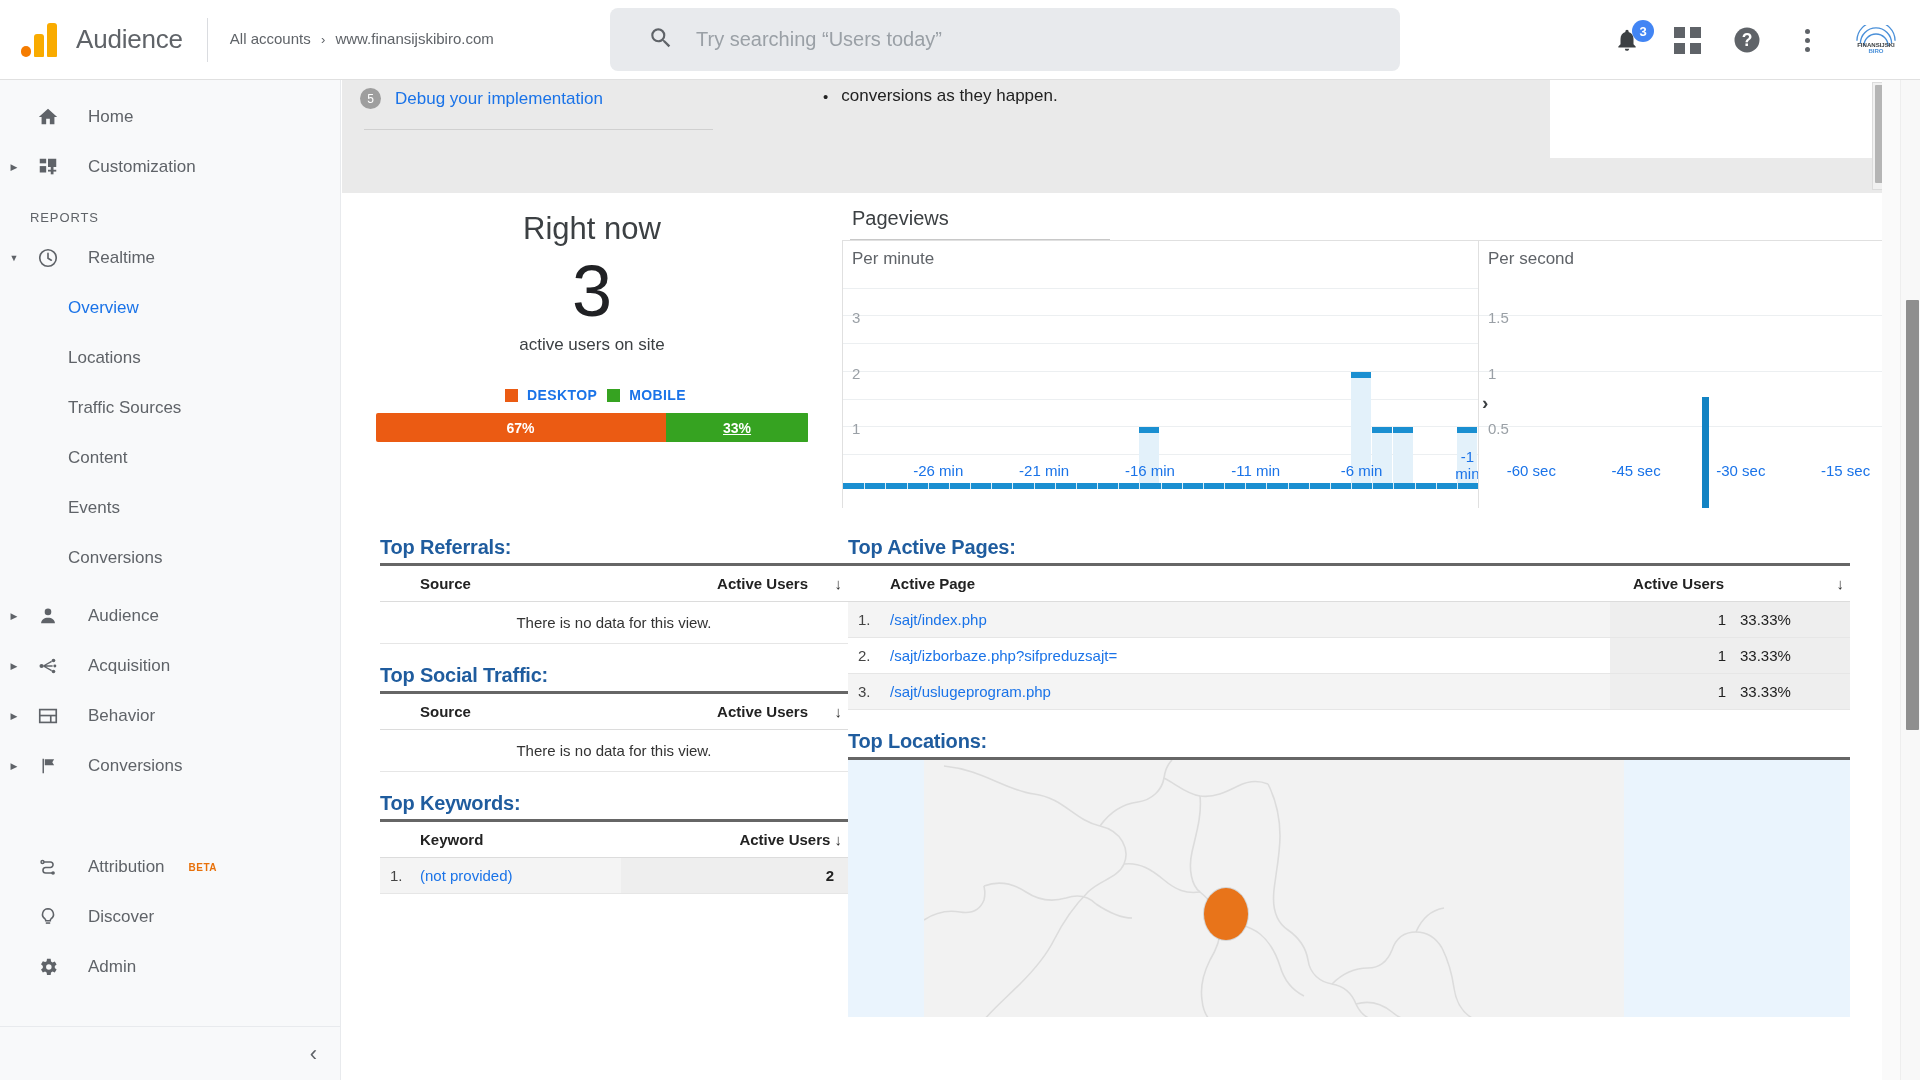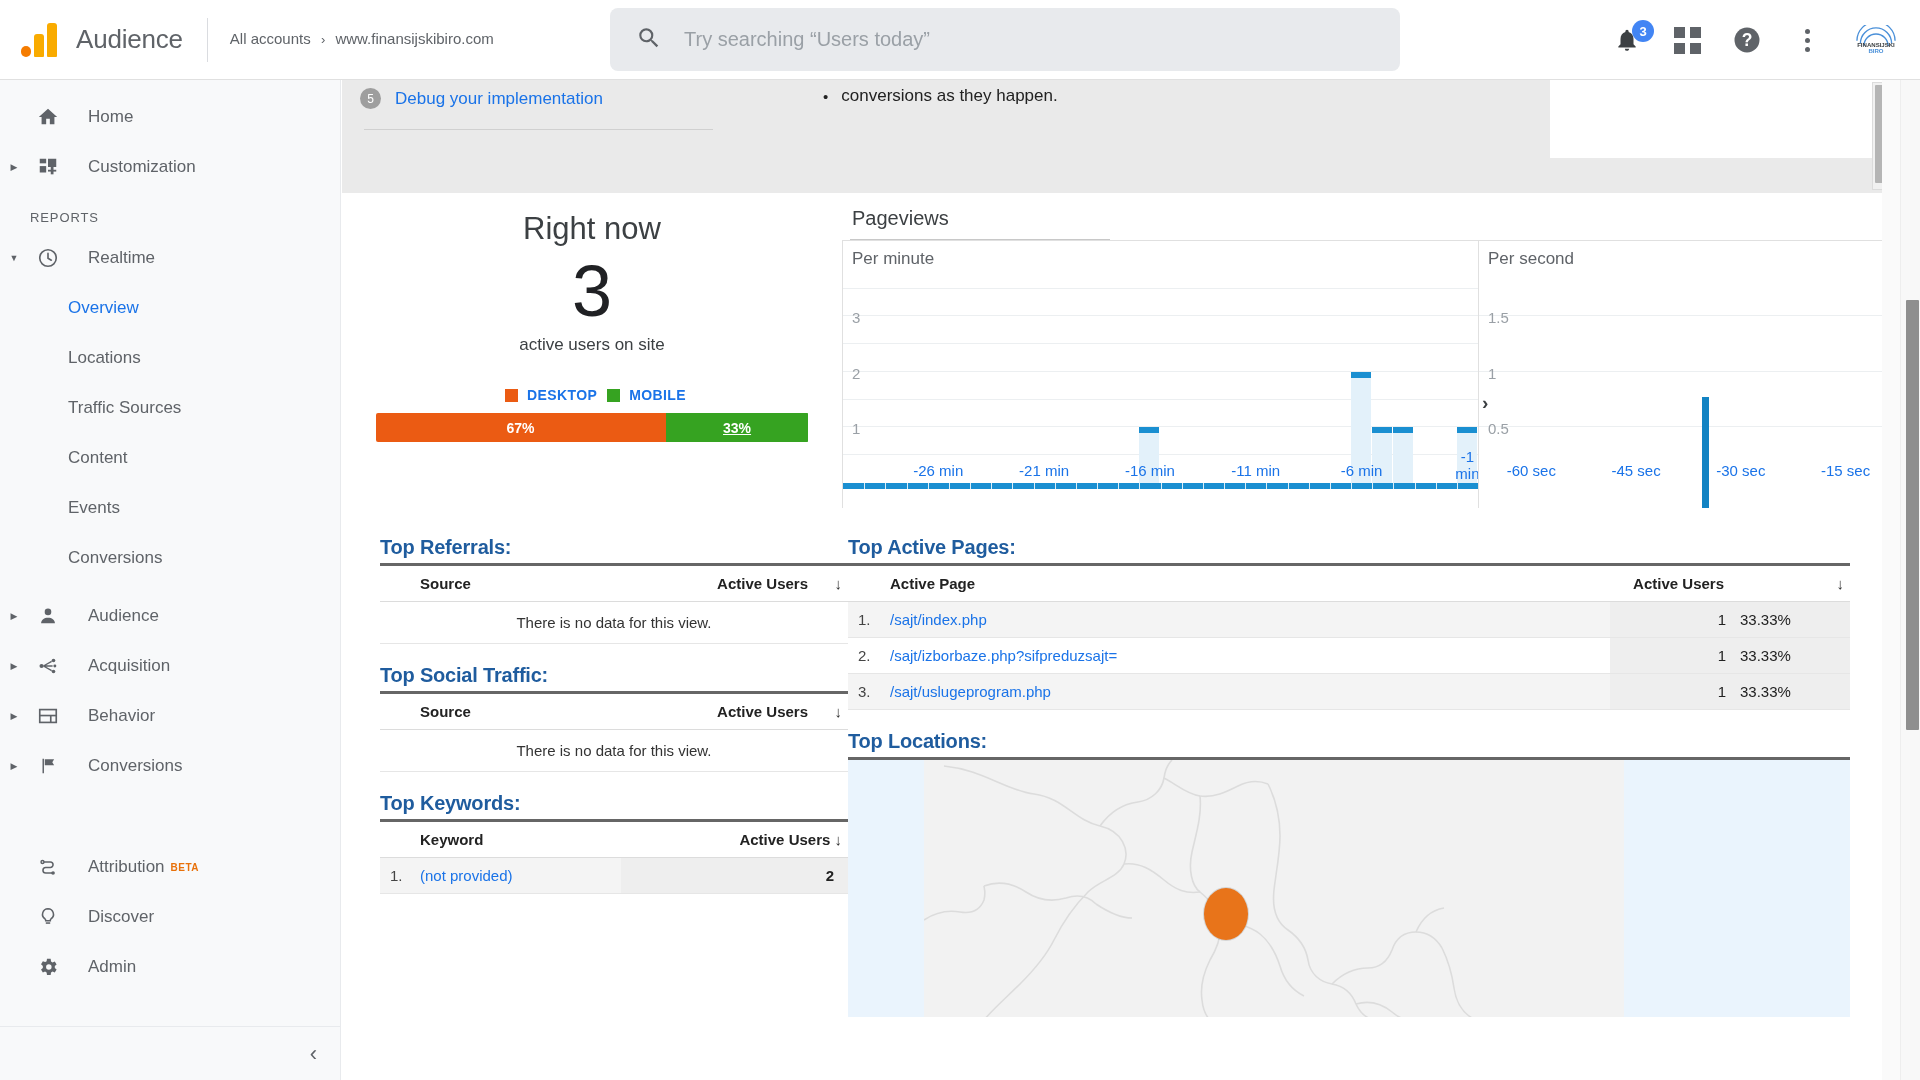--- a/index.html
+++ b/index.html
@@ -29,21 +29,21 @@
   .header-sep { width: 1px; height: 44px; background: #dadce0; margin: 0 22px 0 24px; }
   .acct-block { display: flex; flex-direction: row; justify-content: center; }
   .acct-crumb { font-size: 15px; color: #5f6368; line-height: 20px; }
   .acct-crumb .chev { margin: 0 6px; font-size: 13px; }
   .acct-title { font-size: 27px; color: #3c4043; line-height: 34px; display: flex; align-items: center; }
   .acct-title .caret { margin-left: 10px; border-left: 7px solid transparent; border-right: 7px solid transparent; border-top: 8px solid #5f6368; display: inline-block; }
   .searchwrap {
     position: absolute; left: 610px; top: 8px;
     width: 790px; height: 63px;
     background: #e8eaed; border-radius: 8px;
-    display: flex; align-items: center; padding-left: 26px;
+    display: flex; align-items: center; padding-left: 38px;
   }
   .searchwrap svg { flex: 0 0 auto; }
   .search-input {
     border: none; outline: none; background: transparent;
     font-family: "Liberation Sans", sans-serif;
     font-size: 20px; color: #5f6368; margin-left: 22px; width: 680px;
   }
   .search-input::placeholder { color: #9aa0a6; }
   .hdr-icons { position: absolute; right: 18px; top: 0; height: 80px; display: flex; align-items: center; gap: 26px; }
   .hdr-icon { position: relative; width: 34px; height: 34px; display:flex; align-items:center; justify-content:center; cursor: pointer; }
@@ -82,21 +82,21 @@
     position: absolute; left: 0; top: 4px; height: 42px; width: 310px;
     border-radius: 0 21px 21px 0; z-index: -1;
   }
   .nav-item.group-open { background: transparent; }
   .nav-item.group-open .pill { background: #e8eaed; }
   .nav-item.selected .pill { background: #e8f0fe; }
   .nav-item.selected .navlabel { color: #1a73e8; }
   .nav-sub { padding-left: 68px; }
   .nav-sub .navlabel { margin-left: 0; }
   .section-label { font-size: 13px; letter-spacing: 0.9px; color: #5f6368; padding: 18px 0 8px 30px; }
-  .nav-beta { color: #e8710a; font-size: 10px; font-weight: bold; vertical-align: super; margin-left: 6px; letter-spacing: 0.5px; }
+  .nav-beta { color: #e8710a; font-size: 10px; font-weight: bold; vertical-align: super; margin-left: 24px; letter-spacing: 0.5px; }
   .sidebar-bottom { position: absolute; bottom: 0; left: 0; width: 341px; border-top: 1px solid #e8eaed; height: 54px; display: flex; align-items: center; justify-content: flex-end; padding-right: 24px; }
   .collapse-chev { color: #5f6368; font-size: 22px; cursor: pointer; line-height: 1; }
 
   
   .main {
     position: absolute; top: 80px; left: 342px;
     width: 1556px; height: 1000px;
     background: #fff;
     overflow: hidden;
   }

